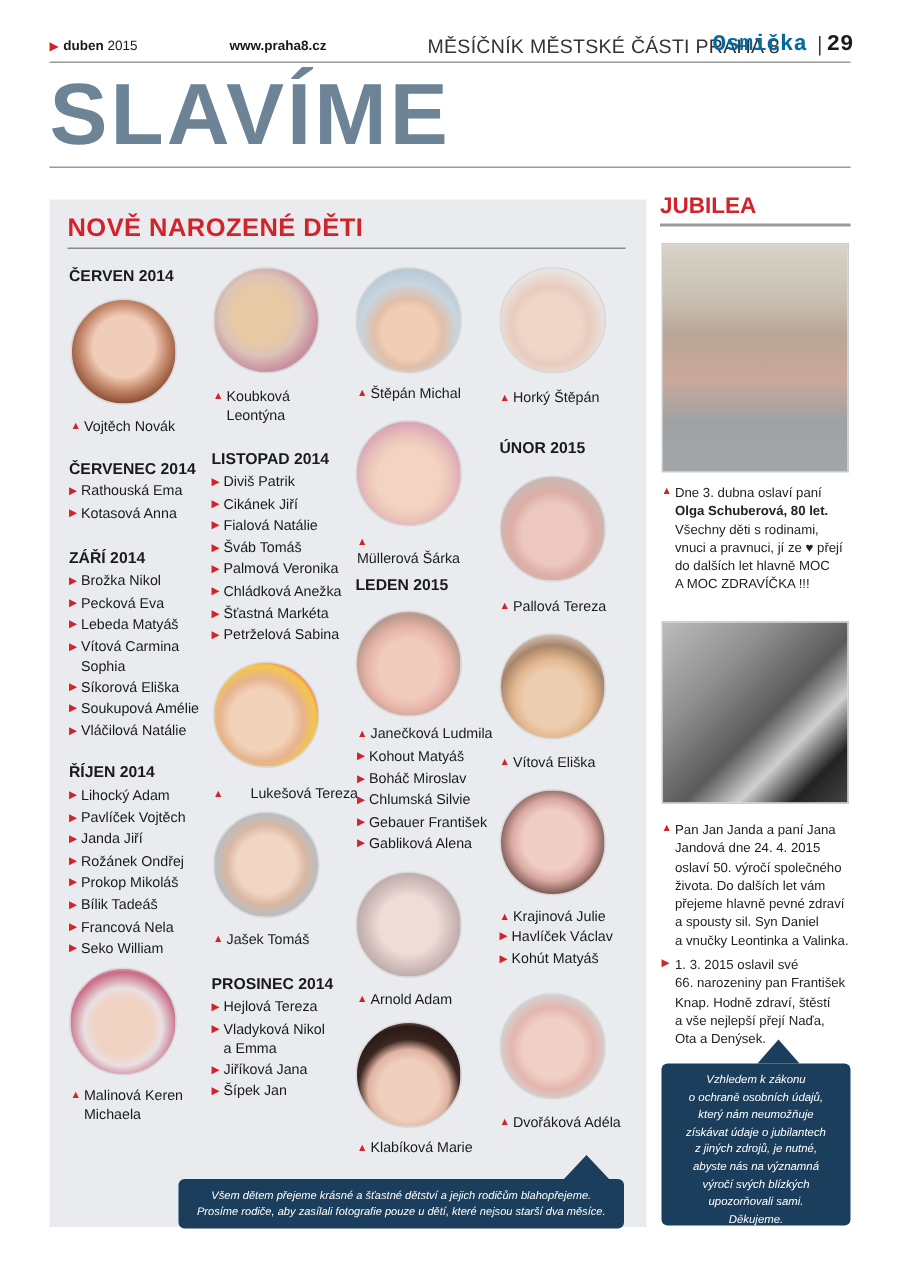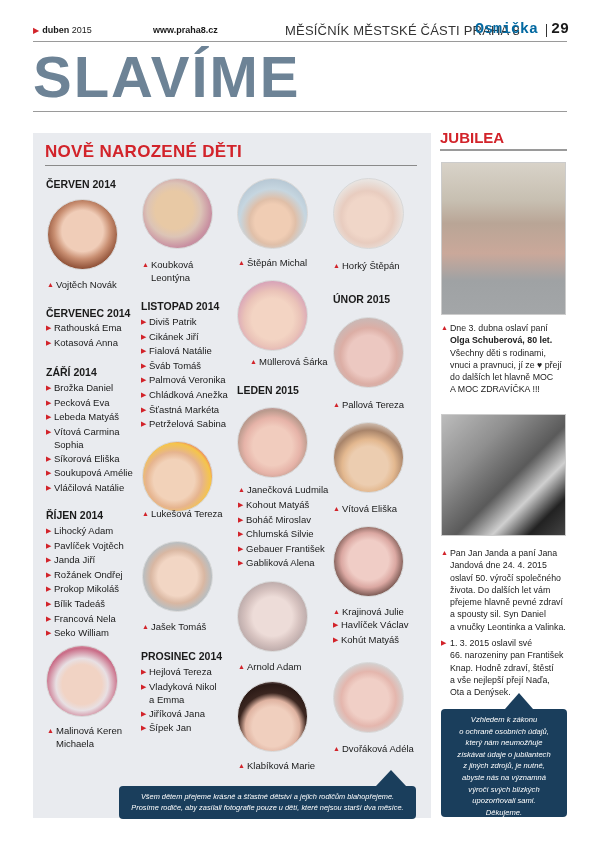--- a/index.html
+++ b/index.html
@@ -90,21 +90,21 @@
   <div class="li">
       <span class="mk">▶</span>
       <span class="nm">Kotasová Anna</span>
     </div>
 </div>
 
 <div class="abs month" style="left:46px;top:366px;">ZÁŘÍ 2014</div>
 <div class="abs list" style="left:46px;top:381px;">
   <div class="li">
       <span class="mk">▶</span>
-      <span class="nm">Brožka Daniel</span>
+      <span class="nm">Brožka Nikol</span>
     </div>
   <div class="li">
       <span class="mk">▶</span>
       <span class="nm">Pecková Eva</span>
     </div>
   <div class="li">
       <span class="mk">▶</span>
       <span class="nm">Lebeda Matyáš</span>
     </div>
   <div class="li wrap">
@@ -206,21 +206,21 @@
       <span class="mk">▶</span>
       <span class="nm">Šťastná Markéta</span>
     </div>
   <div class="li">
       <span class="mk">▶</span>
       <span class="nm">Petrželová Sabina</span>
     </div>
 </div>
 
 <div class="abs photo" style="left:142px;top:441px;width:71px;height:71px;background:radial-gradient(circle at 45% 55%, #f2d2b9 0 38%, #e6b48f 52%, #f5c54a 68%, #e24d7e 80%, #4fa7d8 92%);"></div>
-<div class="abs cap" style="left:142px;top:508px;">
+<div class="abs cap" style="left:142px;top:524px;gap:16px;">
     <span class="up">▲</span>
     <span class="nm">Lukešová Tereza</span>
   </div>
 
 <div class="abs photo" style="left:142px;top:541px;width:71px;height:71px;background:radial-gradient(circle at 50% 50%, #f2d6c4 0 40%, #d9b7a2 55%, #a9c2d1 78%, #7fa2bd 90%);"></div>
 <div class="abs cap" style="left:142px;top:621px;">
     <span class="up">▲</span>
     <span class="nm">Jašek Tomáš</span>
   </div>
 
@@ -245,21 +245,21 @@
     </div>
 </div>
 
 <div class="abs photo" style="left:237px;top:178px;width:71px;height:71px;background:radial-gradient(circle at 50% 62%, #f0cdb4 0 32%, #e0bfa8 42%, #c6d6e0 60%, #b5c6d3 80%, #ddd 92%);"></div>
 <div class="abs cap" style="left:238px;top:257px;">
     <span class="up">▲</span>
     <span class="nm">Štěpán Michal</span>
   </div>
 
 <div class="abs photo" style="left:237px;top:280px;width:71px;height:71px;background:radial-gradient(circle at 50% 55%, #f3d4c3 0 40%, #eac3b8 55%, #d6a0b8 75%, #e7d7dd 90%);"></div>
-<div class="abs cap" style="left:250px;top:356px;">
+<div class="abs cap" style="left:238px;top:356px;flex-direction:column;">
     <span class="up">▲</span>
     <span class="nm">Müllerová Šárka</span>
   </div>
 
 <div class="abs month" style="left:237px;top:384px;">LEDEN 2015</div>
 <div class="abs photo" style="left:237px;top:407px;width:71px;height:71px;background:radial-gradient(circle at 50% 55%, #f1ccbe 0 38%, #e6b3a8 55%, #b99a8d 70%, #d7a3c0 85%);"></div>
 <div class="abs cap" style="left:238px;top:484px;">
     <span class="up">▲</span>
     <span class="nm">Janečková Ludmila</span>
   </div>

